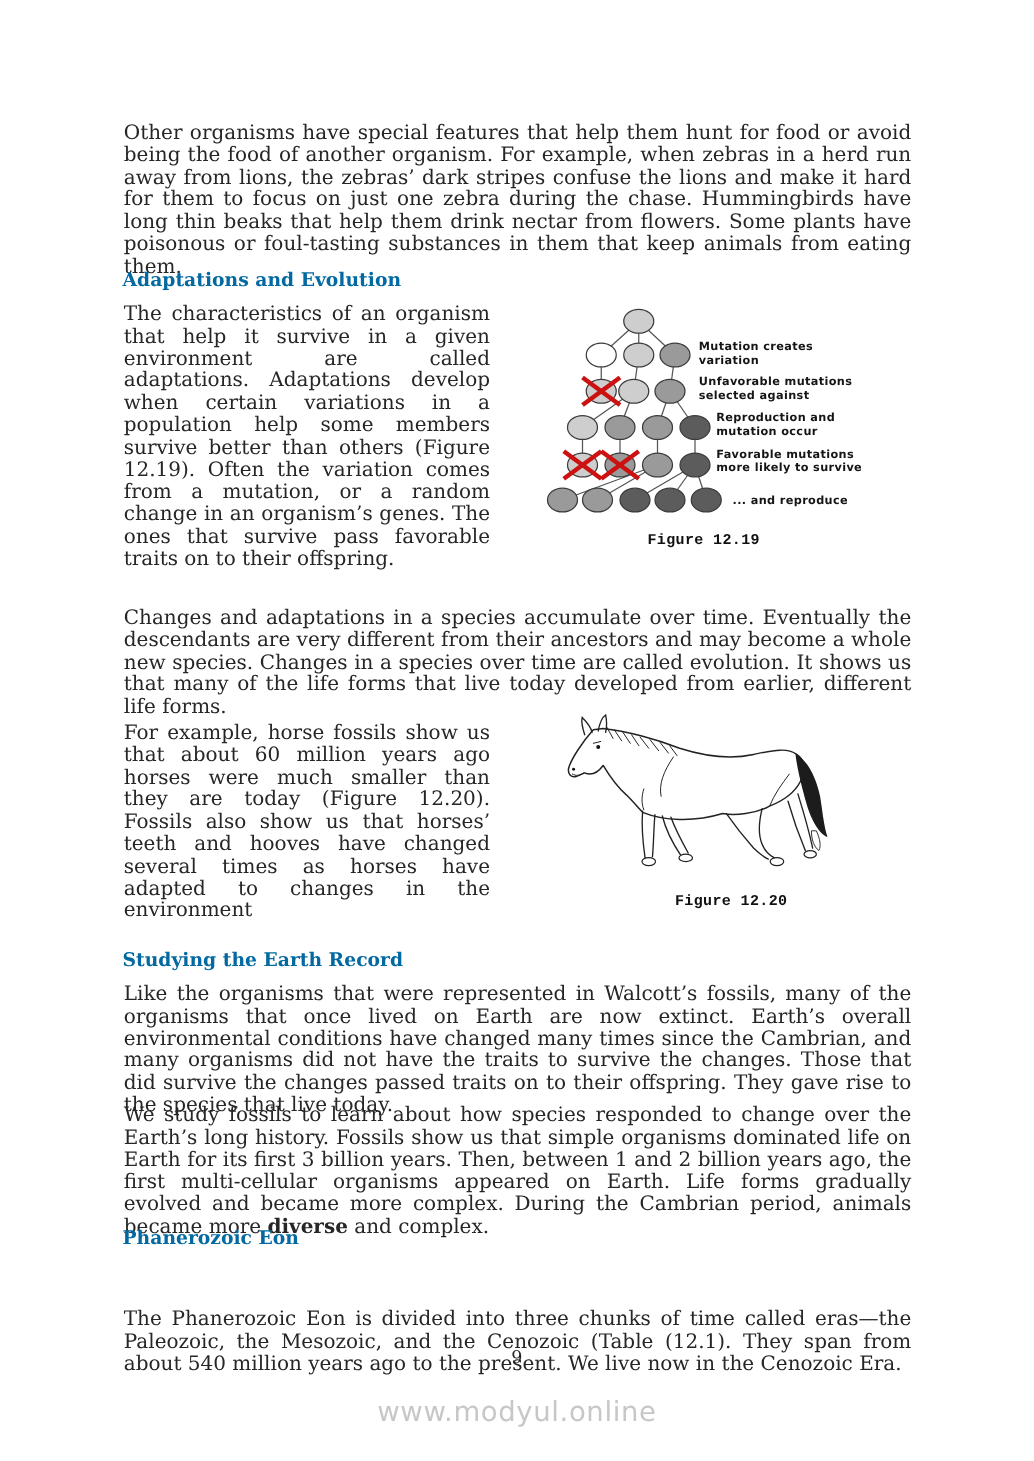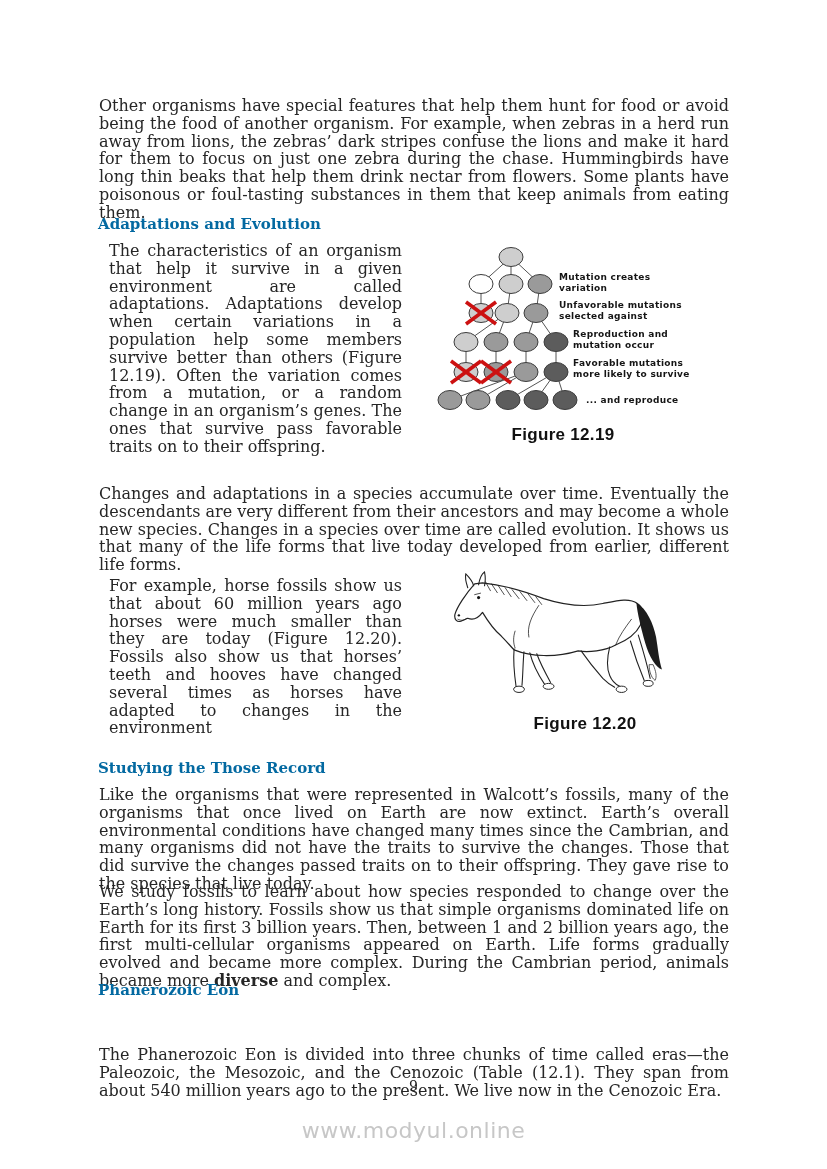--- a/index.html
+++ b/index.html
@@ -1,25 +1,25 @@
 <!DOCTYPE html>
 <html><head>
 <meta charset="utf-8">
 <style>
   html,body{margin:0;padding:0;background:#ffffff;}
   .page{position:relative;width:827px;height:1169px;background:#fff;overflow:hidden;
         font-family:"DejaVu Serif", serif;color:#262626;}
   .body-text{position:absolute;left:99px;width:630px;margin:0;
              font-size:16px;line-height:17.8px;text-align:justify;}
-  .col{width:293px;margin-left:10px;}
+  .col{width:293px;}
   h2.sect{position:absolute;left:98px;margin:0;font-size:15px;line-height:20px;
           font-weight:bold;color:#0369a1;font-family:"DejaVu Serif",serif;}
   .fig{position:absolute;}
-  .caption{font-weight:bold;font-size:17px;color:#111;text-align:center;
-           font-family:Liberation Sans, sans-serif;letter-spacing:.3px;}
+  .caption{font-weight:bold;font-size:12px;color:#111;text-align:center;
+           font-family:Liberation Mono, monospace;letter-spacing:.3px;}
   .fig1219 .caption{width:270px;margin-top:6px;}
   .fig1220 .caption{width:290px;margin-top:0px;}
   .edge{stroke:#555;stroke-width:1;}
   .node{stroke:#3c3c3c;stroke-width:1;}
   .x-line{stroke:#cc1111;stroke-width:3.6;}
   .dlabel{font-family:"DejaVu Sans",sans-serif;font-size:9px;font-weight:bold;
           fill:#151515;letter-spacing:.3px;}
   .horse-line{fill:none;stroke:#222;stroke-width:1.1;stroke-linecap:round;}
   .horse-thin{fill:none;stroke:#222;stroke-width:.8;stroke-linecap:round;}
   .pagenum{position:absolute;left:0;width:827px;text-align:center;
@@ -154,21 +154,21 @@
       <path class="horse-line" d="M199,66 C204,82 208,96 211,110"></path>
       <ellipse cx="209" cy="115" rx="5" ry="3" fill="#fff" stroke="#222" stroke-width="1"></ellipse>
 
       <path fill="#1c1c1c" d="M197,33 C208,40 214,54 217,68 C219,80 220,92 223,101
                C217,99 210,88 206,74 C202,60 198,44 197,33 Z"></path>
       <path fill="#fff" stroke="#333" stroke-width="0.8" d="M214,96 C217,103 218,108 216,112 C212,109 210,103 210,96 Z"></path>
     </svg>
     <div class="caption">Figure 12.20</div>
   </div>
 
-  <h2 class="sect" style="top:758px">Studying the Those Record</h2>
+  <h2 class="sect" style="top:758px">Studying the Earth Record</h2>
 
   <p class="body-text" style="top:786px">Like the organisms that were represented in Walcott’s fossils, many of the organisms that once lived on Earth are now extinct. Earth’s overall environmental conditions have changed many times since the Cambrian, and many organisms did not have the traits to survive the changes. Those that did survive the changes passed traits on to their offspring. They gave rise to the species that live today.</p>
 
   <p class="body-text" style="top:883px"><span>We study fossils to learn about how species responded to change over the Earth’s long history. Fossils show us that simple organisms dominated life on Earth for its first 3 billion years. Then, between 1 and 2 billion years ago, the first multi-cellular organisms appeared on Earth. Life forms gradually evolved and became more complex. During the Cambrian period, animals became more </span><b>diverse</b><span> and complex.</span></p>
 
   <h2 class="sect" style="top:980px">Phanerozoic Eon</h2>
 
   <p class="body-text" style="top:1046px">The Phanerozoic Eon is divided into three chunks of time called eras—the Paleozoic, the Mesozoic, and the Cenozoic (Table (12.1). They span from about 540 million years ago to the present. We live now in the Cenozoic Era.</p>
 
   <div class="pagenum" style="top:1078px">9</div>

